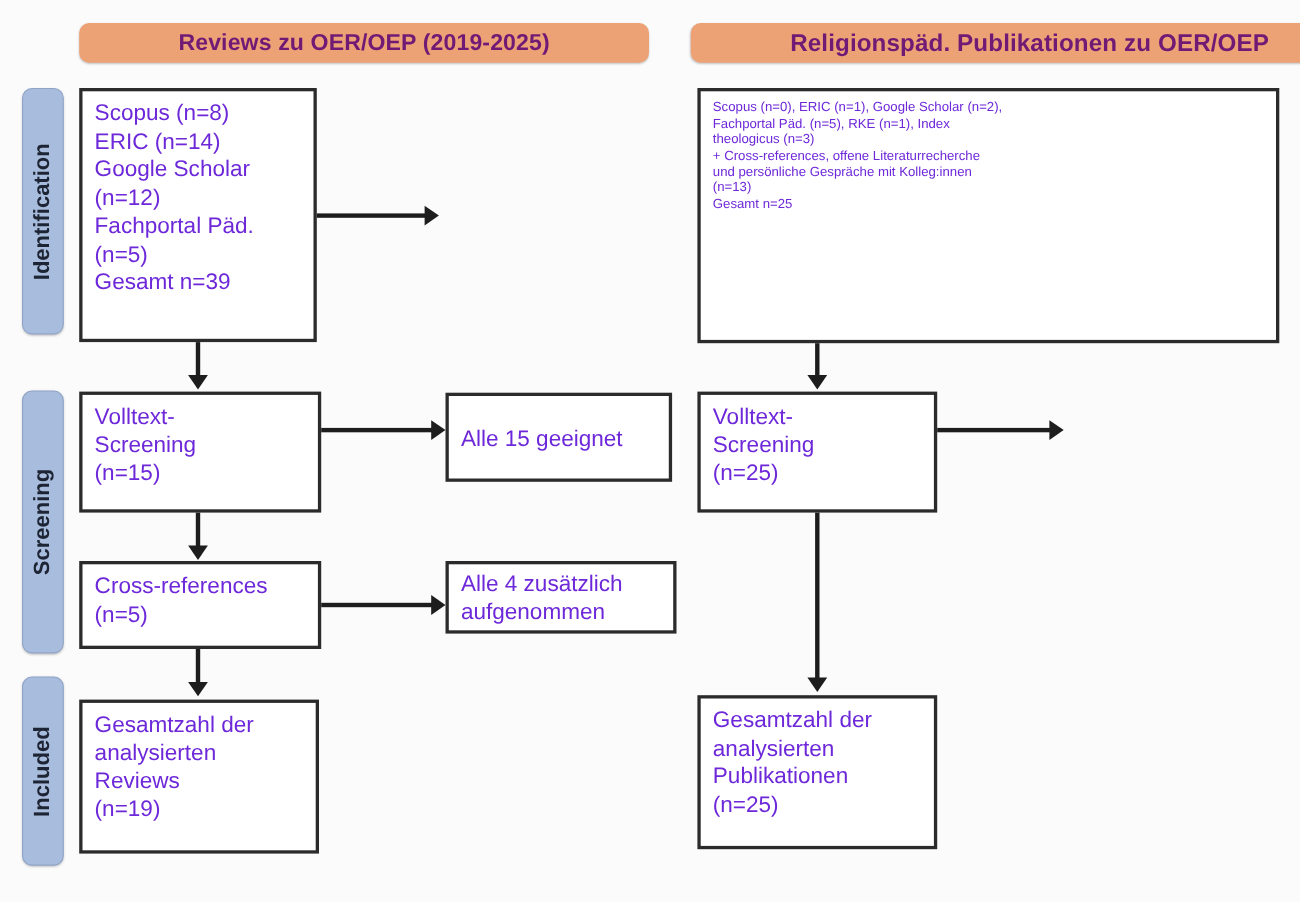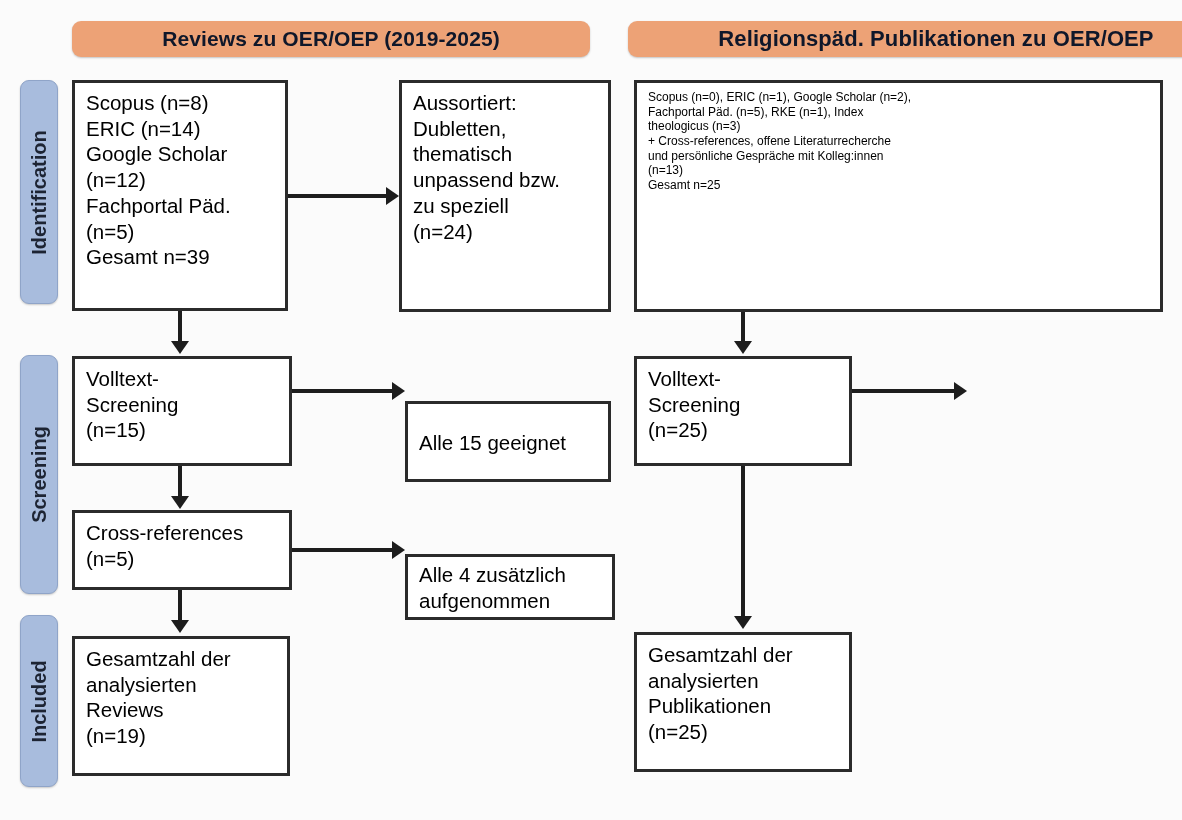--- a/index.html
+++ b/index.html
@@ -20,21 +20,21 @@
 
   
   .col-header {
     position: absolute;
     background: #eda276;
     border-radius: 9px;
     box-shadow: 0 1px 2px rgba(0,0,0,0.22);
     display: flex;
     align-items: center;
     justify-content: center;
-    color: #0f172a;
+    color: #701a75;
     font-weight: bold;
     letter-spacing: 0.1px;
     white-space: nowrap;
   }
 
   
   .stage-pill {
     position: absolute;
     background: #a8bcdd;
     border: 1px solid #8fa4c8;
@@ -56,32 +56,31 @@
   .flow-box {
     position: absolute;
     background: #ffffff;
     border: 3px solid #2b2b2b;
     box-sizing: border-box;
     padding: 7px 9px 5px 11px;
   }
   .flow-box .box-text {
     font-size: 20.5px;
     line-height: 1.255;
-    color: #000000;
+    color: #6d28d9;
     white-space: pre-line;
     display: block;
   }
   .flow-box.dense .box-text {
     font-size: 12px;
     line-height: 1.22;
   }
   .flow-box.vcenter {
     display: flex;
     align-items: center;
-    margin-top: 44px;
   }
 
   
   .conn {
     position: absolute;
     background: #1d1d1d;
   }
   .conn.v { width: 4px; }
   .conn.h { height: 4px; }
   .arrow-down {
@@ -127,28 +126,20 @@
   <div class="flow-box" style="left:72px; top:80px; width:216px; height:231px;">
     <span class="box-text">Scopus (n=8)
 ERIC (n=14)
 Google Scholar
 (n=12)
 Fachportal Päd.
 (n=5)
 Gesamt n=39</span>
   </div>
 
-  <div class="flow-box" style="left:399px; top:80px; width:212px; height:232px;">
-    <span class="box-text">Aussortiert:
-Dubletten,
-thematisch
-unpassend bzw.
-zu speziell
-(n=24)</span>
-  </div>
 
   <div class="flow-box" style="left:72px; top:356px; width:220px; height:110px;">
     <span class="box-text">Volltext-
 Screening
 (n=15)</span>
   </div>
 
   <div class="flow-box vcenter" style="left:405px; top:357px; width:206px; height:81px;">
     <span class="box-text">Alle 15 geeignet</span>
   </div>

